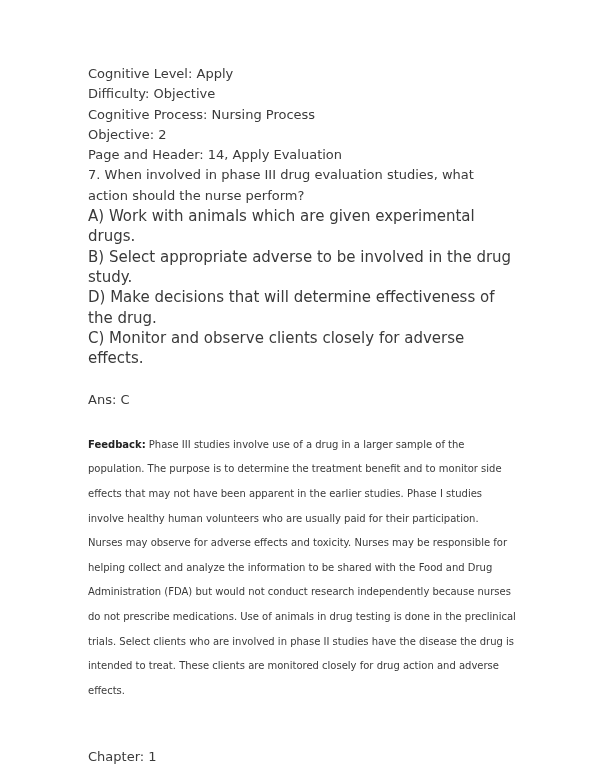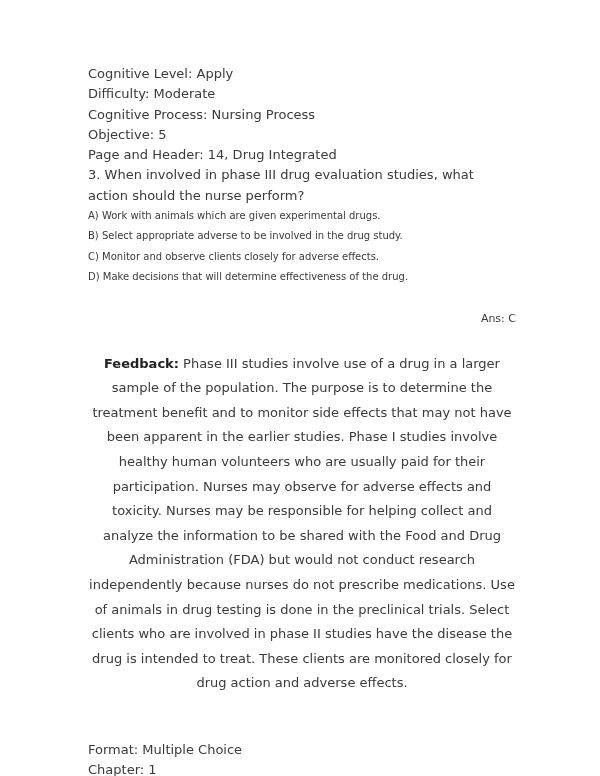--- a/index.html
+++ b/index.html
@@ -18,21 +18,21 @@
     width: 476px;
     height: 776px;
     box-sizing: border-box;
     padding: 64px 84px 0 88px;
     background: #ffffff;
   }
   .content {
     width: 428px;
   }
   .line {
-    font-size: 10px;
+    font-size: 15px;
     line-height: 20.3px;
     white-space: pre-wrap;
   }
   .meta-block .line {
     font-size: 13px;
     line-height: 20.3px;
   }
   .question-block {
     margin-top: 0;
   }
@@ -40,66 +40,64 @@
     font-size: 13px;
     line-height: 20.3px;
   }
   .gap-md {
     height: 22px;
   }
   .gap-lg {
     height: 44px;
   }
   .feedback {
-    font-size: 13px;
+    font-size: 10px;
     line-height: 24.6px;
-    text-align: center;
+    text-align: left;
   }
   .feedback b {
     font-weight: bold;
     color: #222222;
   }
   .ans {
-    font-size: 11px;
+    font-size: 13px;
     line-height: 20.3px;
-    text-align: right;
   }
 </style>
 </head>
 <body>
 
 <div class="page">
   <div class="content">
 
     <div class="meta-block">
       <div class="line">Cognitive Level: Apply</div>
-      <div class="line">Difficulty: Moderate</div>
+      <div class="line">Difficulty: Objective</div>
       <div class="line">Cognitive Process: Nursing Process</div>
-      <div class="line">Objective: 5</div>
-      <div class="line">Page and Header: 14, Drug Integrated</div>
+      <div class="line">Objective: 2</div>
+      <div class="line">Page and Header: 14, Apply Evaluation</div>
     </div>
 
     <div class="question-block">
-      <div class="wrapline">3. When involved in phase III drug evaluation studies, what action should the nurse perform?</div>
+      <div class="wrapline">7. When involved in phase III drug evaluation studies, what action should the nurse perform?</div>
       <div class="line">A) Work with animals which are given experimental drugs.</div>
       <div class="line">B) Select appropriate adverse to be involved in the drug study.</div>
+      <div class="line">D) Make decisions that will determine effectiveness of the drug.</div>
       <div class="line">C) Monitor and observe clients closely for adverse effects.</div>
-      <div class="line">D) Make decisions that will determine effectiveness of the drug.</div>
     </div>
 
     <div class="gap-md"></div>
 
     <div class="ans">Ans: C</div>
 
     <div class="gap-md"></div>
 
     <div class="feedback"><b>Feedback:</b><span> Phase III studies involve use of a drug in a larger sample of the population. The purpose is to determine the treatment benefit and to monitor side effects that may not have been apparent in the earlier studies. Phase I studies involve healthy human volunteers who are usually paid for their participation. Nurses may observe for adverse effects and toxicity. Nurses may be responsible for helping collect and analyze the information to be shared with the Food and Drug Administration (FDA) but would not conduct research independently because nurses do not prescribe medications. Use of animals in drug testing is done in the preclinical trials. Select clients who are involved in phase II studies have the disease the drug is intended to treat. These clients are monitored closely for drug action and adverse effects.</span></div>
 
     <div class="gap-lg"></div>
 
     <div class="meta-block">
-      <div class="line">Format: Multiple Choice</div>
       <div class="line">Chapter: 1</div>
 
     </div>
 
   </div>
 </div>
 
 </body></html>

